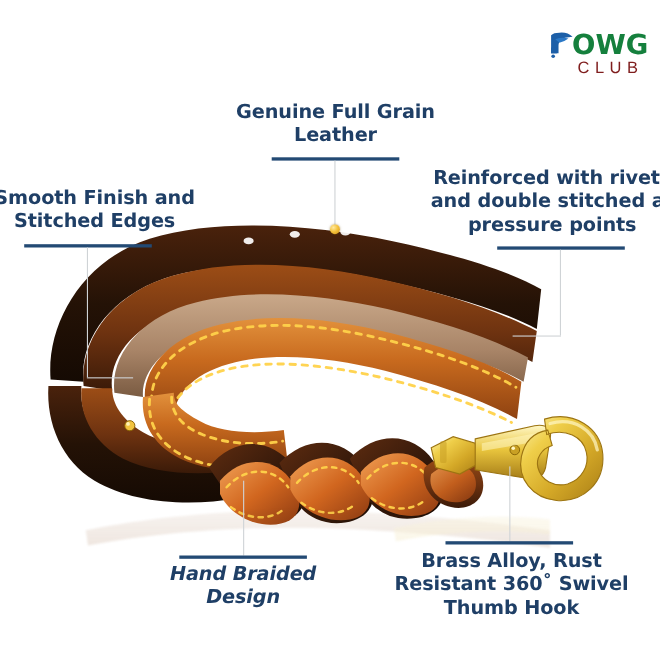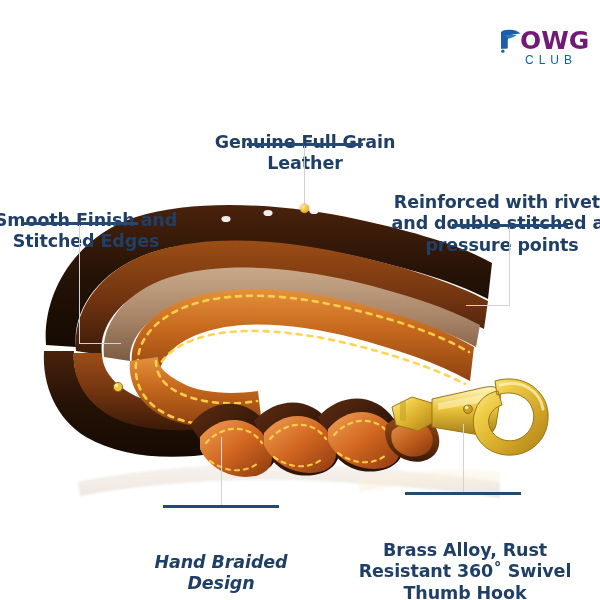--- a/index.html
+++ b/index.html
@@ -31,46 +31,45 @@
     width: 30px;
     height: 30px;
   }
   .logo-word {
     position: absolute;
     left: 22px;
     top: 4px;
     font-size: 25px;
     font-weight: bold;
     letter-spacing: 0px;
-    color: #701a75;
+    color: #15803d;
     font-family: "DejaVu Sans", sans-serif;
     line-height: 1;
   }
   .logo-sub {
     position: absolute;
     left: 27px;
     top: 30px;
-    font-size: 12px;
+    font-size: 15px;
     letter-spacing: 5px;
-    color: #0369a1;
+    color: #7f1d1d;
     font-family: "Liberation Sans", sans-serif;
     line-height: 1;
   }
 
   
   .callout {
     position: absolute;
     color: #1f3f66;
     font-family: "DejaVu Sans", sans-serif;
     font-weight: bold;
     font-size: 17.5px;
     line-height: 1.22;
     letter-spacing: -0.1px;
     white-space: pre-line;
-    margin-top: 40px;
   }
   .callout.c-center { text-align: center; }
 
   
   .rule {
     position: absolute;
     height: 3px;
     background: #234a74;
   }
   

